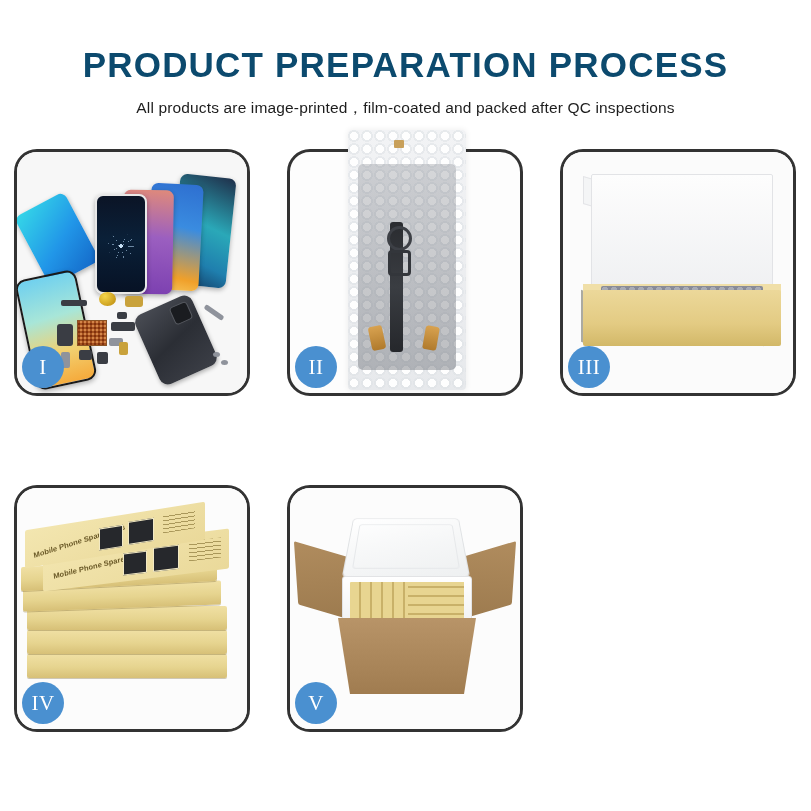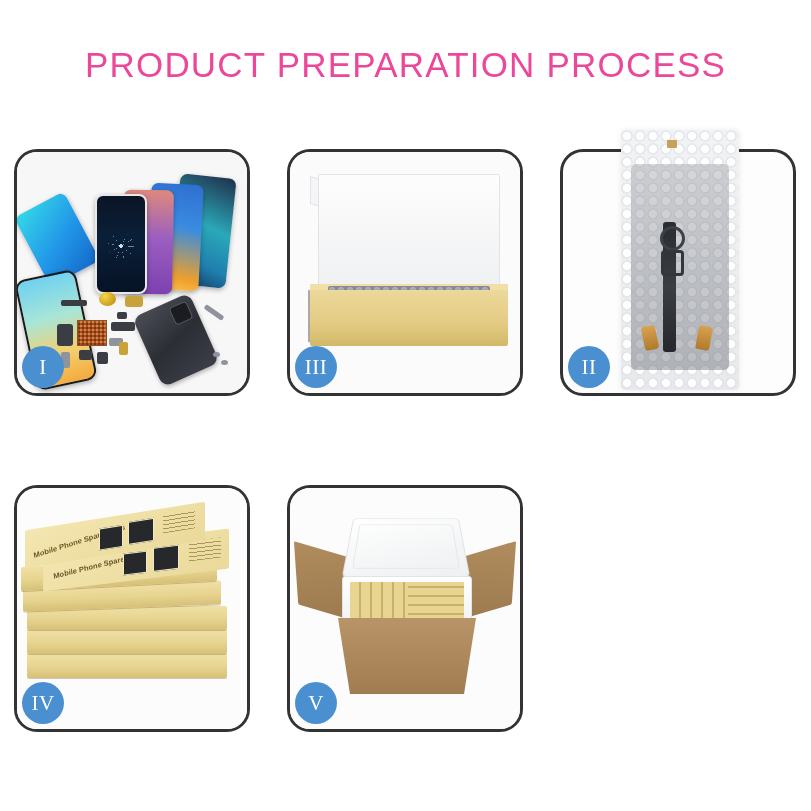--- a/index.html
+++ b/index.html
@@ -7,22 +7,22 @@
     width: 811px; height: 811px;
     background: #ffffff;
     font-family: "Liberation Sans", sans-serif;
     overflow: hidden;
     position: relative;
   }
 
   
   .header { width: 811px; padding-top: 46px; text-align: center; }
   .title {
-    font-size: 35px; font-weight: 400; letter-spacing: 1.2px;
-    color: #ec4899; line-height: 1.1;
+    font-size: 35px; font-weight: 700; letter-spacing: 1.2px;
+    color: #0c4a6e; line-height: 1.1;
     font-family: "Liberation Sans", sans-serif;
   }
   .subtitle {
     margin-top: 13px; font-size: 15.5px; color: #1d1d1d;
     letter-spacing: .15px; font-family: "Liberation Sans", sans-serif;
   }
 
   
   .grid {
     position: absolute; left: 14px; top: 149px;
@@ -312,20 +312,21 @@
   .seam {
     position:absolute; background: rgba(120,96,60,.55);
   }
   .tape-sq { position:absolute; background: rgba(150,122,82,.75); border-radius:1px; }
 </style>
 </head>
 <body>
 
 <div class="header">
   <div class="title">PRODUCT PREPARATION PROCESS</div>
+  <div class="subtitle">All products are image-printed，film-coated and packed after QC inspections</div>
 </div>
 
 <div class="grid">
 
   <div class="panel">
     <div class="stage">
       <div class="p1bg"></div>
       <div class="scr scr-a"></div>
       <div class="scr scr-b"></div>
       <div class="scr scr-c"></div>
@@ -348,48 +349,48 @@
       <div class="part lt" style="left:44px;top:200px;width:9px;height:16px;border-radius:2px;"></div>
       <div class="part gd" style="left:102px;top:190px;width:9px;height:13px;"></div>
       <div class="part lt" style="left:186px;top:158px;width:22px;height:5px;transform:rotate(35deg);"></div>
       <div class="part lt" style="left:196px;top:200px;width:7px;height:5px;border-radius:50%;"></div>
       <div class="part lt" style="left:204px;top:208px;width:7px;height:5px;border-radius:50%;"></div>
       <div class="badge">I</div>
     </div>
   </div>
 
   <div class="panel">
+    <div class="stage overflow">
+      <div class="bubble-wrap">
+        <div class="bw-inner"></div>
+        <div class="tape-top"></div>
+        <div class="flex-cable"></div>
+        <div class="conn c1"></div>
+        <div class="conn c2"></div>
+      </div>
+      <div class="badge">II</div>
+    </div>
+  </div>
+
+  <div class="panel">
     <div class="stage">
       <div class="p3"></div>
       <div class="lid-tab-l"></div>
       <div class="lid-tab-r"></div>
       <div class="lid-back"></div>
       <div class="box-flapL"></div>
       <div class="box-flapR"></div>
       <div class="box-top-edge"></div>
       <div class="bubble-fill"></div>
       <div class="box-body"></div>
       <div class="badge">III</div>
     </div>
   </div>
 
   <div class="panel">
-    <div class="stage overflow">
-      <div class="bubble-wrap">
-        <div class="bw-inner"></div>
-        <div class="tape-top"></div>
-        <div class="flex-cable"></div>
-        <div class="conn c1"></div>
-        <div class="conn c2"></div>
-      </div>
-      <div class="badge">II</div>
-    </div>
-  </div>
-
-  <div class="panel">
     <div class="stage">
       <div class="p4"></div>
 
       <div class="stackbox" style="left:10px;top:166px;width:200px;height:24px;"></div>
       <div class="stackbox" style="left:10px;top:142px;width:200px;height:24px;"></div>
       <div class="stackbox" style="left:10px;top:118px;width:200px;height:24px;"></div>
       <div class="stackbox" style="left:6px;top:96px;width:198px;height:24px;transform:skewY(-2deg);"></div>
       <div class="stackbox" style="left:4px;top:74px;width:196px;height:24px;transform:skewY(-3deg);"></div>
 
       <div class="lid-top" style="left:26px;top:52px;width:186px;height:40px;transform:skewY(-7deg);">

